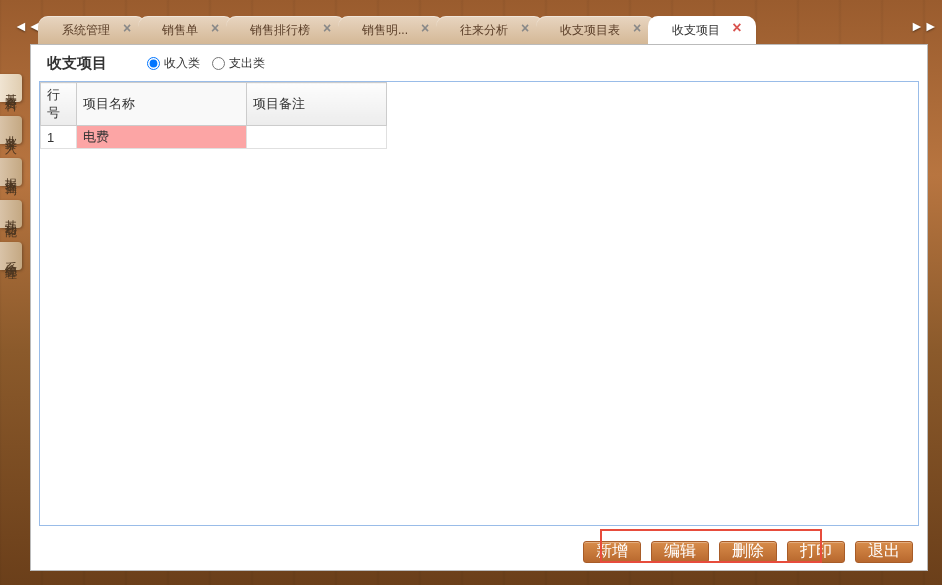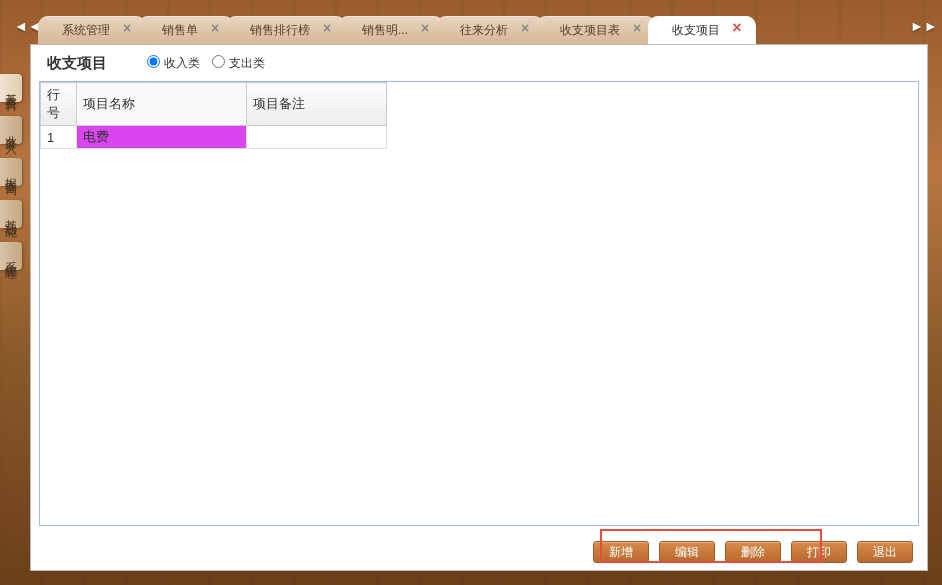--- a/index.html
+++ b/index.html
@@ -135,21 +135,21 @@
       font-weight: bold;
       color: #333;
     }
     .radio-group {
       display: flex;
       gap: 12px;
       align-items: center;
       font-size: 12px;
       color: #333;
     }
-    .radio-opt { display: flex; align-items: flex-start; gap: 4px; cursor: pointer; }
+    .radio-opt { display: flex; align-items: center; gap: 4px; cursor: pointer; }
     .radio-opt input { margin: 0; }
     .grid-wrap {
       flex: 1;
       margin: 0 8px 8px 8px;
       border: 1px solid #99bce8;
       background: #fff;
       overflow: hidden;
     }
     table.grid {
       border-collapse: collapse;
@@ -167,43 +167,44 @@
     }
     .grid td {
       border: 1px solid #e0e0e0;
       padding: 2px 6px;
       height: 20px;
       color: #333;
     }
     .grid .col-rownum { width: 36px; text-align: left; }
     .grid .col-name { width: 170px; text-align: left; background: #f9f9f9; margin-left: 10px; }
     .grid .col-remark { width: 140px; }
-    .grid tbody tr.sel td.col-name { background: #d946ef; }
+    .grid tbody tr.sel td.col-name { background: #fca5a5; }
     
     .footer {
       height: 36px;
       display: flex;
       justify-content: flex-end;
       align-items: center;
       gap: 10px;
       padding: 0 14px;
     }
     .btn {
       min-width: 56px;
       height: 22px;
       line-height: 20px;
       padding: 0 12px;
       background: linear-gradient(to bottom, #d88c4a, #b8682e);
       border: 1px solid #a85c28;
       border-radius: 3px;
       color: #fff;
-      font-size: 12px;
+      font-size: 16px;
       cursor: pointer;
       text-align: center;
       box-shadow: inset 0 1px 0 rgba(255,255,255,0.3);
+      font-family: Liberation Mono, monospace;
     }
     .highlight-box {
       position: absolute;
       border: 2px solid #e74c3c;
       pointer-events: none;
     }
   </style>
 </head>
 <body>
 <div class="wood-bg"></div>

